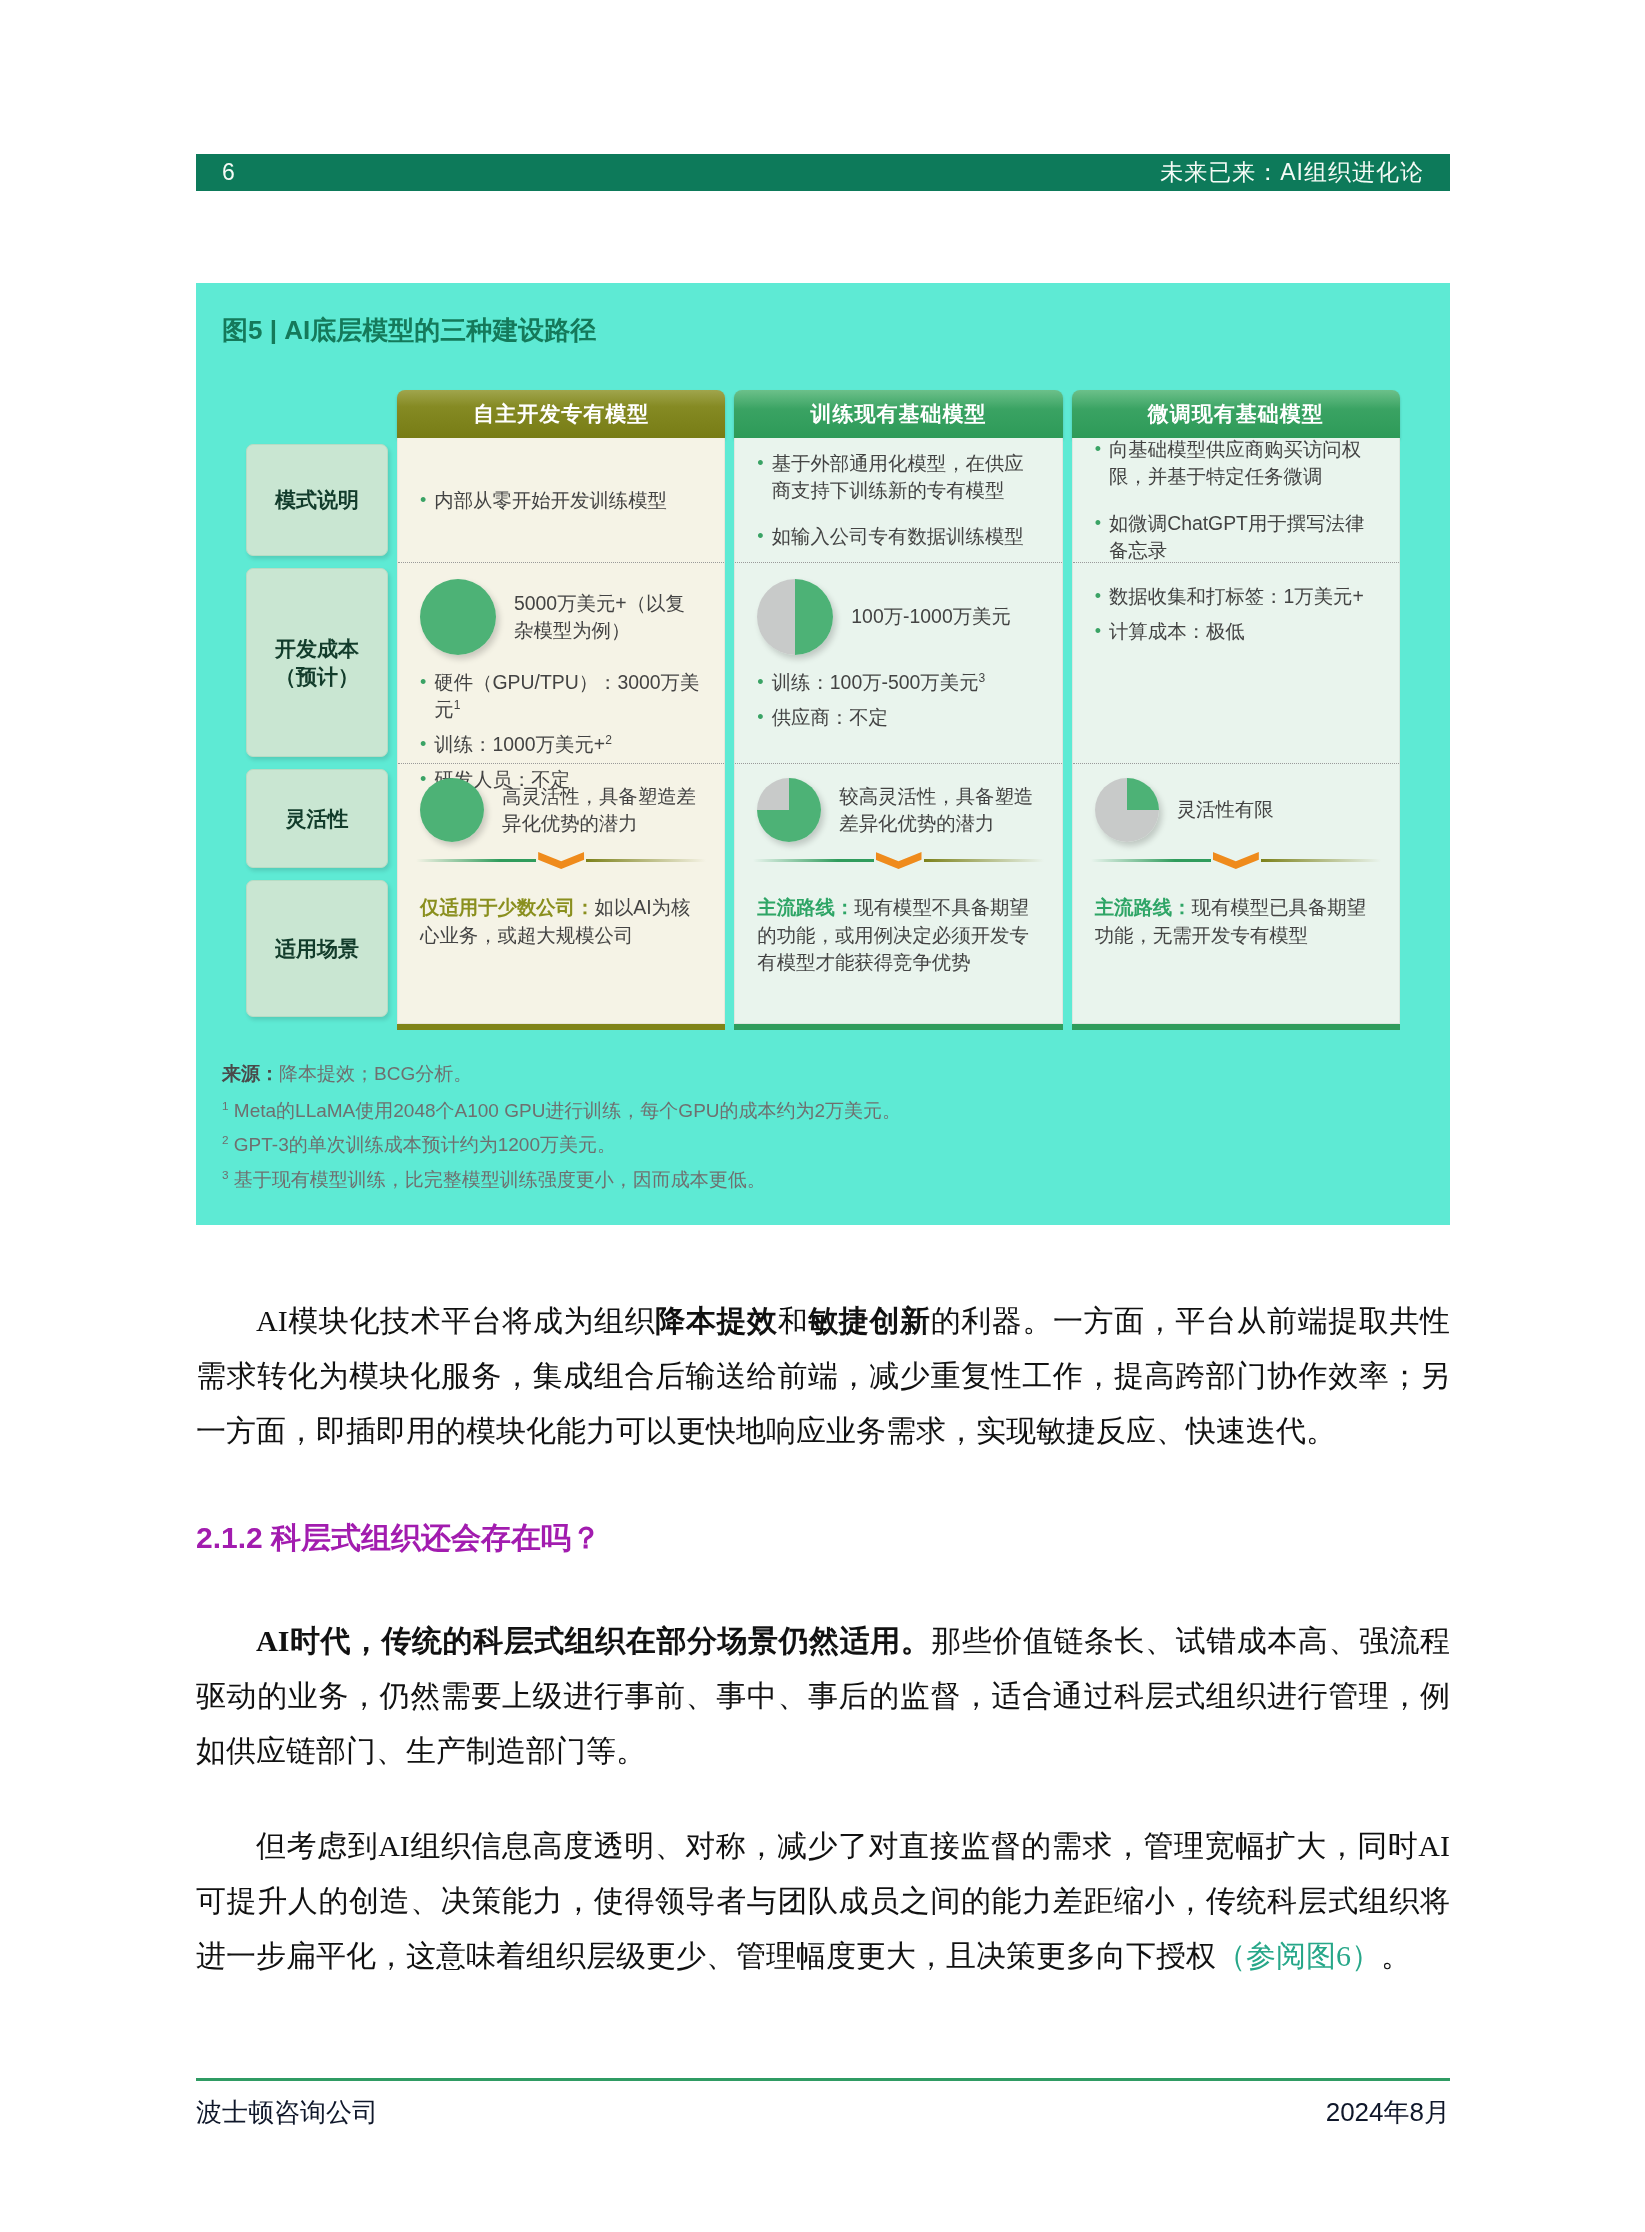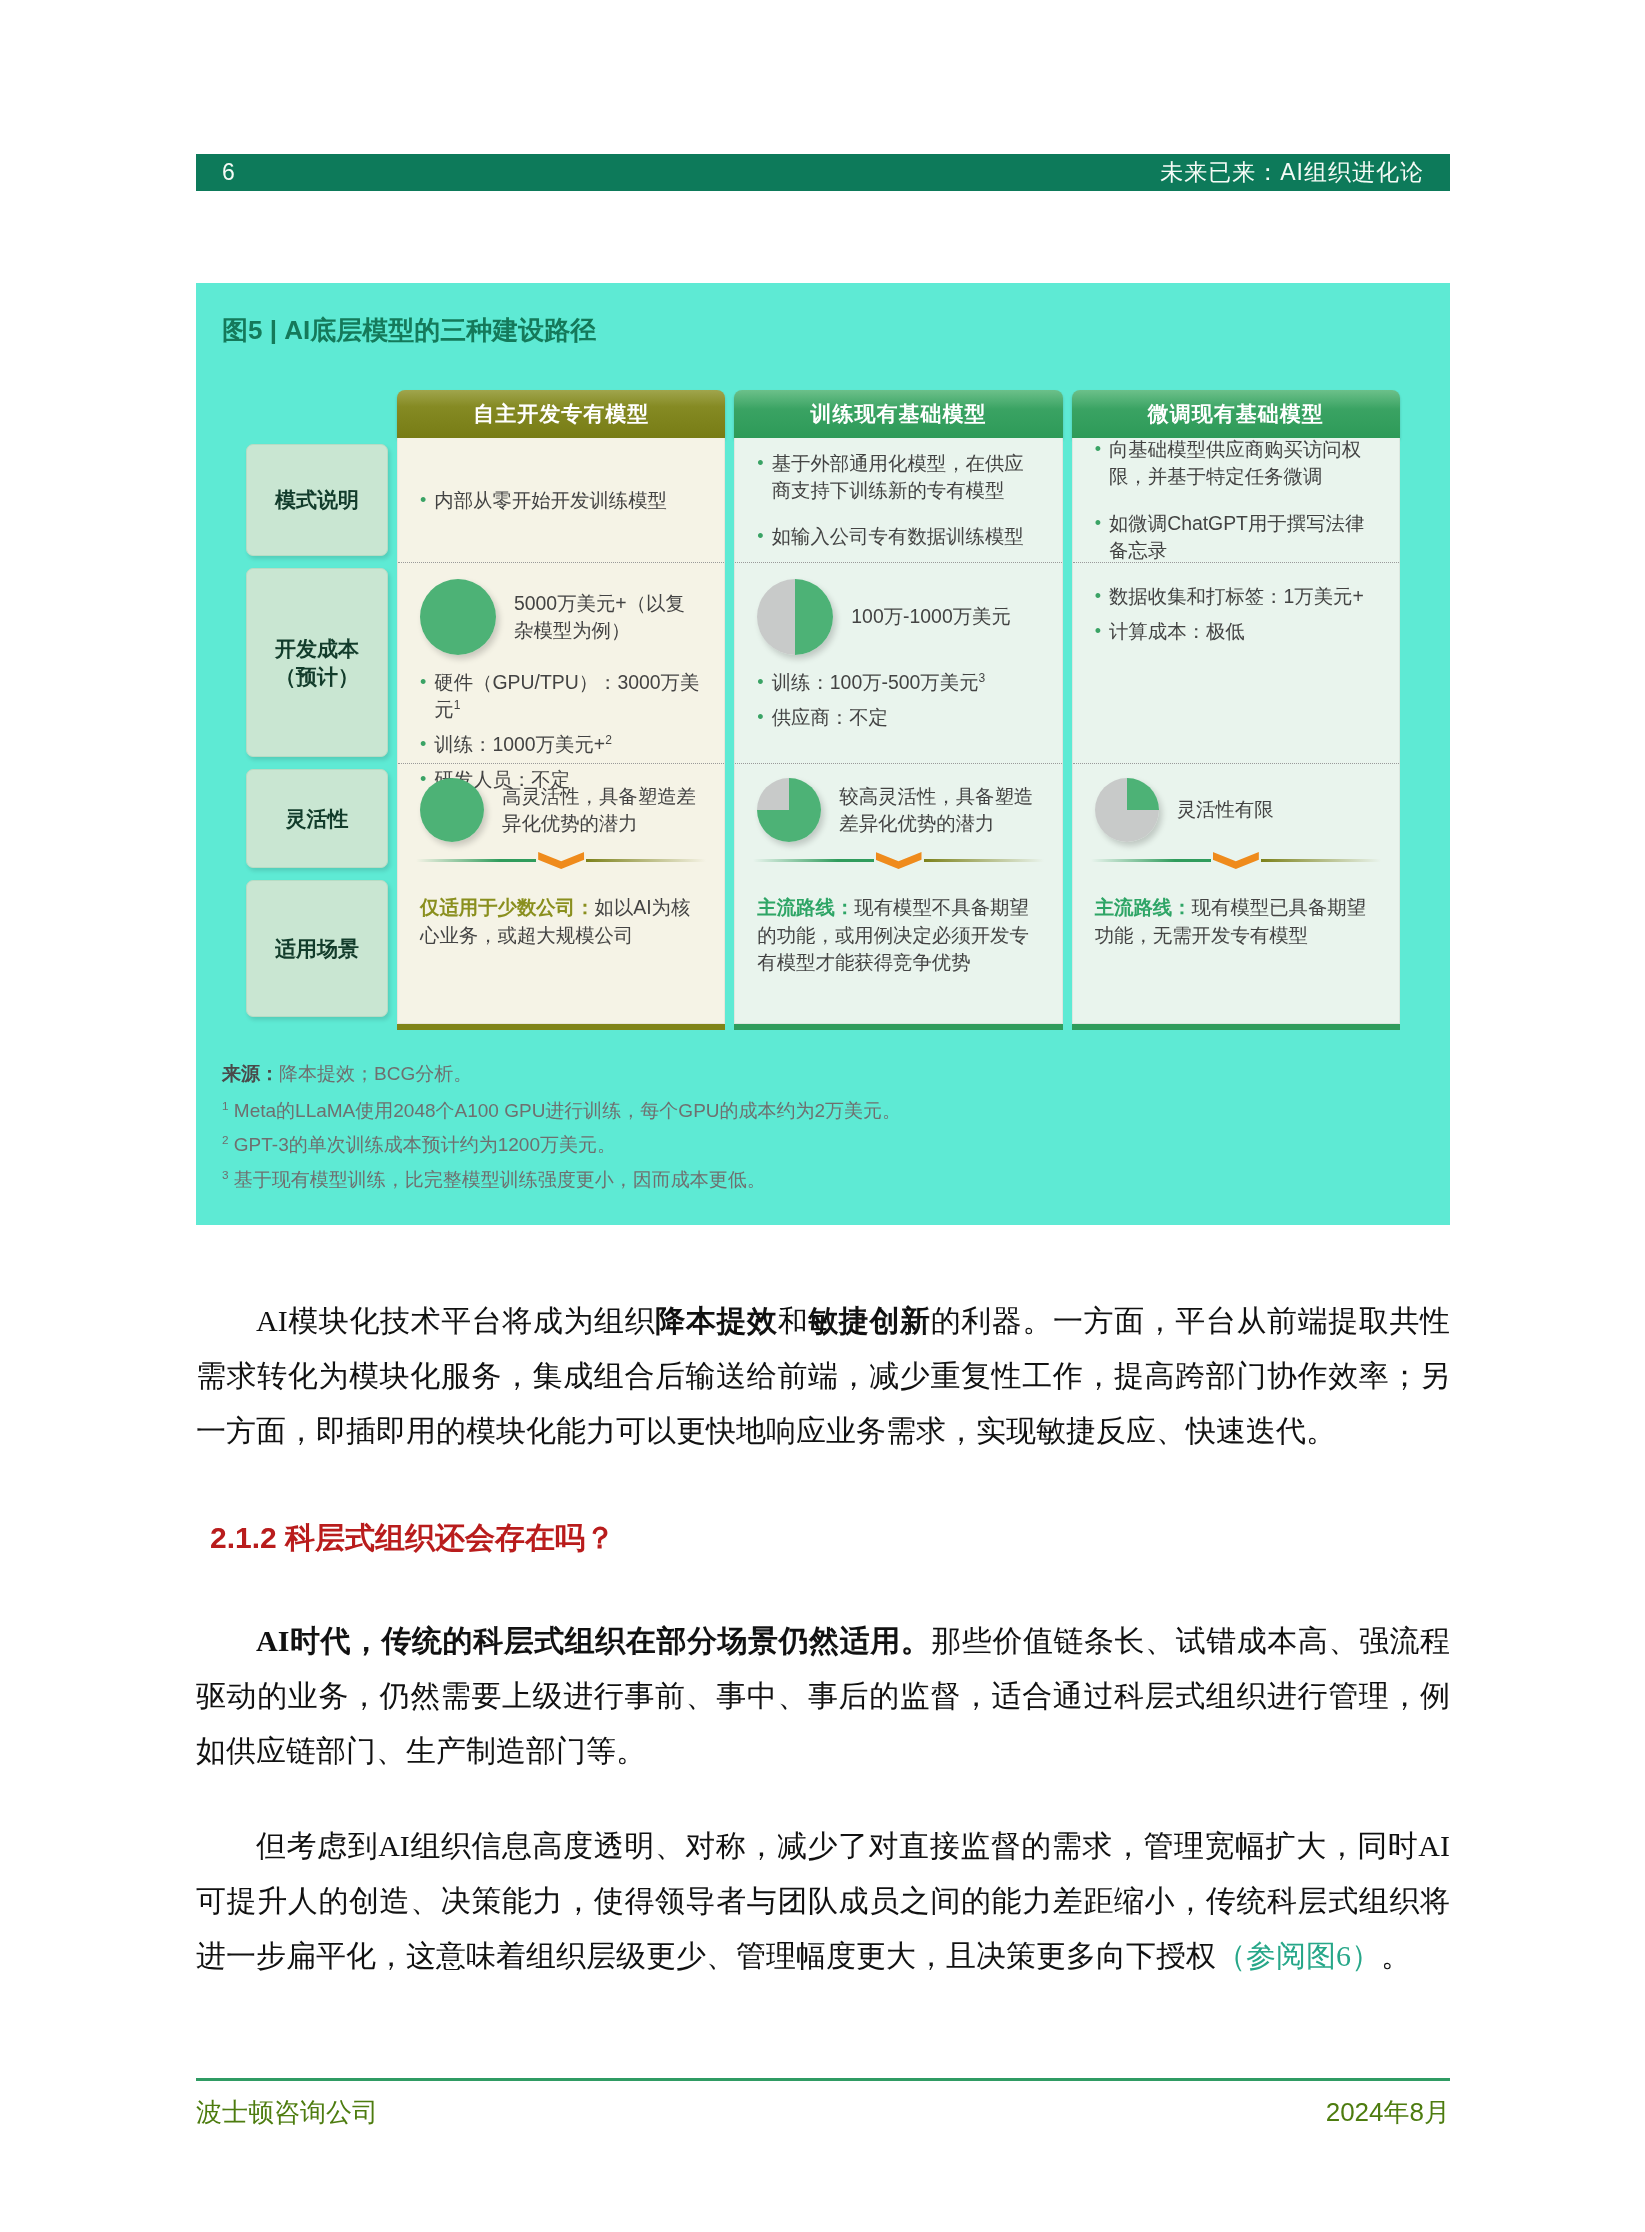--- a/index.html
+++ b/index.html
@@ -85,27 +85,27 @@
 
   
   .bodytext{font-family:"Liberation Serif","DejaVu Serif",serif;font-size:30px;
     line-height:55px;text-align:justify;color:#111111;}
   .para{margin:0;text-indent:2em;}
   .p1{margin-top:68px;}
   .p2{margin-top:0;}
   .p3{margin-top:40px;}
   .para b{font-weight:700;}
   .sec-heading{font-family:"Liberation Sans","DejaVu Sans",sans-serif;
-    color:#b91c1c;font-size:30px;font-weight:700;margin:52px 0 48px 14px;}
+    color:#a21caf;font-size:30px;font-weight:700;margin:52px 0 48px 0;}
   .crossref{color:#27a789;}
 
   
   .footer{position:absolute;left:196px;right:196px;top:2078px;
     border-top:3px solid #2f9b63;padding-top:14px;
-    display:flex;justify-content:space-between;color:#4d7c0f;font-size:26px;}
+    display:flex;justify-content:space-between;color:#0f172a;font-size:26px;}
 </style>
 </head>
 <body>
 
 <div class="page">
   <div class="content">
 
     <div class="topbar">
       <span class="pageno">6</span>
       <span class="rtitle">未来已来：AI组织进化论</span>

